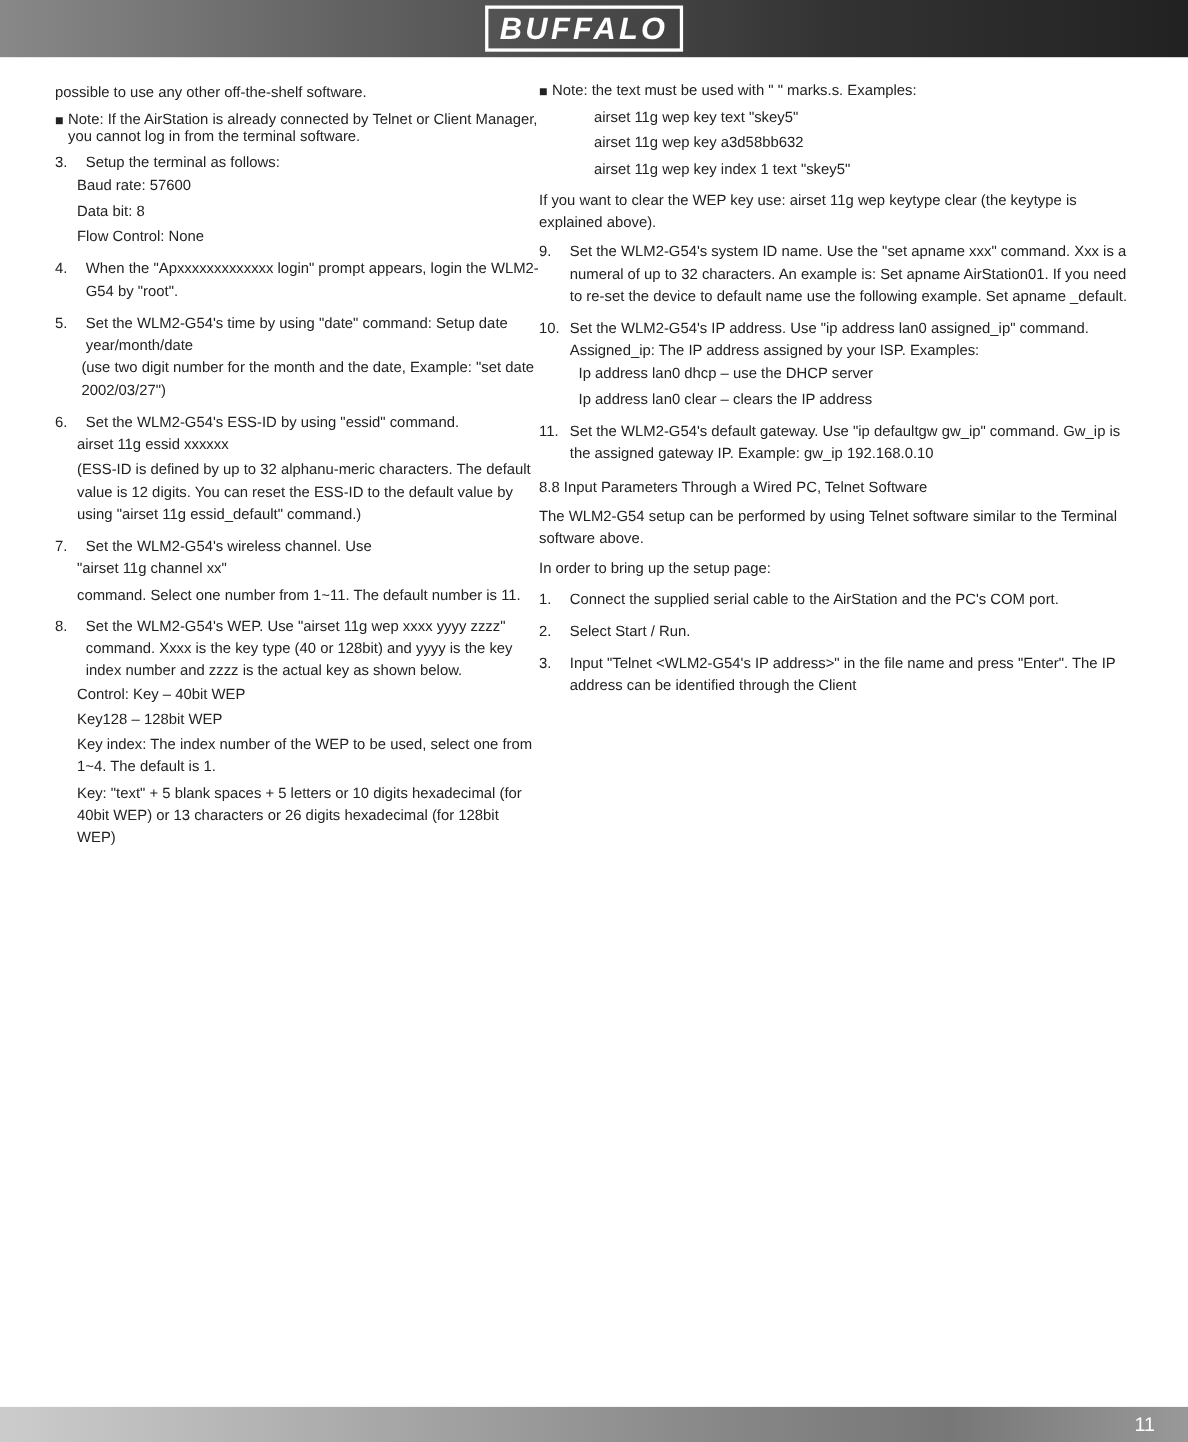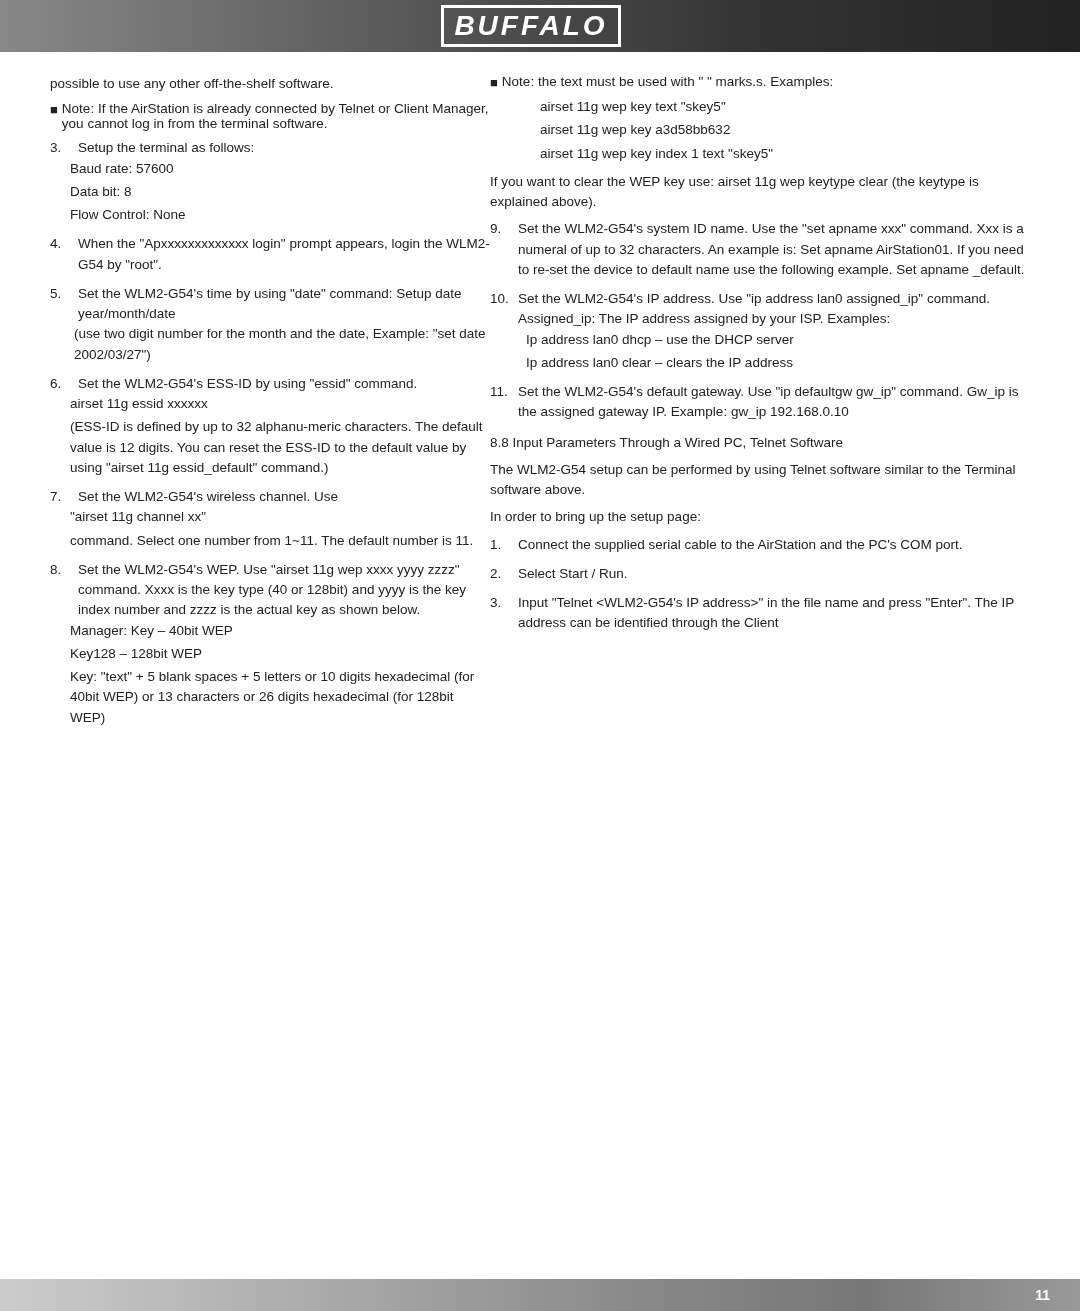--- a/index.html
+++ b/index.html
@@ -42,22 +42,22 @@
       bottom: 0;
       width: 100%;
       height: 32px;
       background: linear-gradient(to right, #ccc 0%, #aaa 30%, #888 60%, #777 80%, #999 100%);
       display: flex;
       align-items: center;
       justify-content: flex-end;
       padding-right: 30px;
     }
     .page-number {
-      font-size: 14px;
-      font-weight: bold;
+      font-size: 18px;
+      font-weight: normal;
       color: #fff;
     }
 
     
     .content {
       display: flex;
       flex-direction: row;
       padding: 22px 50px 0 50px;
       height: calc(1311px - 52px - 32px);
     }
@@ -187,22 +187,23 @@
       </div>
       <div class="sub-item">"airset 11g channel xx"</div>
       <div class="sub-item">command.  Select one number from 1~11. The default number is 11.</div>
     </div>
 
     <div class="list-item">
       <div class="list-item-num">
         <span class="list-num">8.</span>
         <span class="list-body">Set the WLM2-G54's WEP.  Use "airset 11g wep xxxx yyyy zzzz" command.  Xxxx is the key type (40 or 128bit) and yyyy is the key index number and zzzz is the actual key as shown below.</span>
       </div>
-      <div class="sub-item">Manager:  Key – 40bit WEP</div>
+      <div class="sub-item">Control:  Key – 40bit WEP</div>
       <div class="sub-item">Key128 – 128bit WEP</div>
+      <div class="sub-item">Key index: The index number of the WEP to be used, select one from 1~4. The default is 1.</div>
       <div class="sub-item">Key:  "text" + 5 blank spaces + 5 letters or 10 digits hexadecimal (for 40bit WEP) or 13 characters or 26 digits hexadecimal (for 128bit WEP)</div>
     </div>
 
   </div>
 
   <div class="col-right">
 
     <div class="sub-bullet">
       <span class="bullet-sq">■</span>
       <span>Note: the text must be used with " " marks.s.  Examples:</span>

